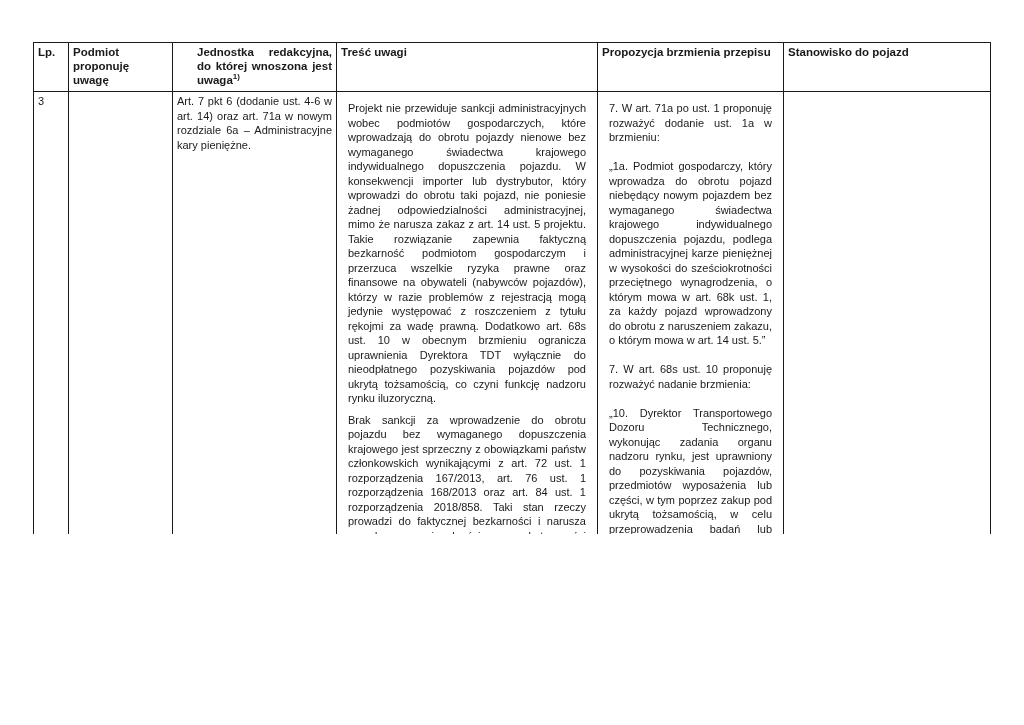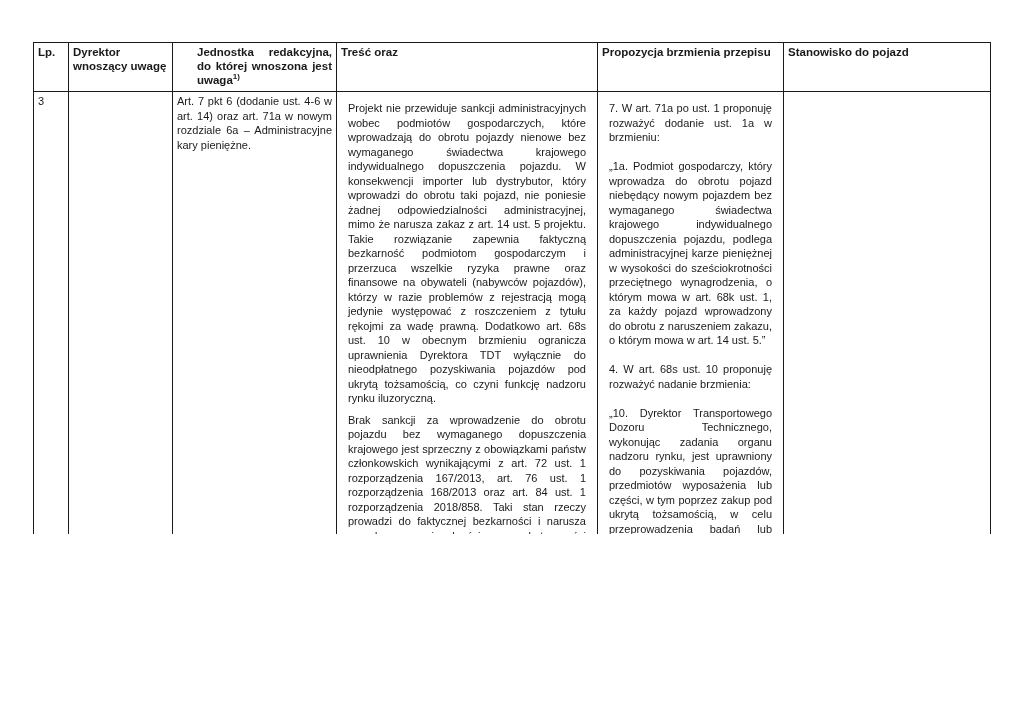--- a/index.html
+++ b/index.html
@@ -79,23 +79,23 @@
       <col style="width:35px">
       <col style="width:104px">
       <col style="width:164px">
       <col style="width:261px">
       <col style="width:186px">
       <col style="width:207px">
     </colgroup>
     <thead>
       <tr>
         <th>Lp.</th>
-        <th>Dyrektor wnoszący uwagę</th>
+        <th>Podmiot proponuję uwagę</th>
         <th class="just"><span>Jednostka redakcyjna, do której wnoszona jest uwaga</span><sup class="fn">1)</sup></th>
-        <th>Treść oraz</th>
+        <th>Treść uwagi</th>
         <th>Propozycja brzmienia przepisu</th>
         <th>Stanowisko do pojazd</th>
       </tr>
     </thead>
     <tbody>
       <tr>
         <td>
           <div class="clip">3</div>
         </td>
         <td>
@@ -107,21 +107,21 @@
         <td>
           <div class="clip just">
             <p>Projekt nie przewiduje sankcji administracyjnych wobec podmiotów gospodarczych, które wprowadzają do obrotu pojazdy nienowe bez wymaganego świadectwa krajowego indywidualnego dopuszczenia pojazdu. W konsekwencji importer lub dystrybutor, który wprowadzi do obrotu taki pojazd, nie poniesie żadnej odpowiedzialności administracyjnej, mimo że narusza zakaz z art. 14 ust. 5 projektu. Takie rozwiązanie zapewnia faktyczną bezkarność podmiotom gospodarczym i przerzuca wszelkie ryzyka prawne oraz finansowe na obywateli (nabywców pojazdów), którzy w razie problemów z rejestracją mogą jedynie występować z roszczeniem z tytułu rękojmi za wadę prawną. Dodatkowo art. 68s ust. 10 w obecnym brzmieniu ogranicza uprawnienia Dyrektora TDT wyłącznie do nieodpłatnego pozyskiwania pojazdów pod ukrytą tożsamością, co czyni funkcję nadzoru rynku iluzoryczną.</p>
             <p>Brak sankcji za wprowadzenie do obrotu pojazdu bez wymaganego dopuszczenia krajowego jest sprzeczny z obowiązkami państw członkowskich wynikającymi z art. 72 ust. 1 rozporządzenia 167/2013, art. 76 ust. 1 rozporządzenia 168/2013 oraz art. 84 ust. 1 rozporządzenia 2018/858. Taki stan rzeczy prowadzi do faktycznej bezkarności i narusza zasadę proporcjonalności oraz skuteczności prawa Unii Europejskiej. Dodatkowo ograniczenie możliwości dokonywania zakupów kontrolowanych przez Dyrektora TDT (art. 68s ust. 10) jest niezgodne z motywem 40 rozporządzenia (UE) 2019/1020, który przewiduje możliwość zakupu produktów pod ukrytą tożsamością. Ustawa w obecnym brzmieniu nie będzie służyć realizacji celów prawa harmonizacyjnego Unii i stoi w</p>
           </div>
         </td>
         <td>
           <div class="clip just spaced">
             <p>7. W art. 71a po ust. 1 proponuję rozważyć dodanie ust. 1a w brzmieniu:</p>
             <p>„1a. Podmiot gospodarczy, który wprowadza do obrotu pojazd niebędący nowym pojazdem bez wymaganego świadectwa krajowego indywidualnego dopuszczenia pojazdu, podlega administracyjnej karze pieniężnej w wysokości do sześciokrotności przeciętnego wynagrodzenia, o którym mowa w art. 68k ust. 1, za każdy pojazd wprowadzony do obrotu z naruszeniem zakazu, o którym mowa w art. 14 ust. 5.”</p>
-            <p>4. W art. 68s ust. 10 proponuję rozważyć nadanie brzmienia:</p>
+            <p>7. W art. 68s ust. 10 proponuję rozważyć nadanie brzmienia:</p>
             <p>„10. Dyrektor Transportowego Dozoru Technicznego, wykonując zadania organu nadzoru rynku, jest uprawniony do pozyskiwania pojazdów, przedmiotów wyposażenia lub części, w tym poprzez zakup pod ukrytą tożsamością, w celu przeprowadzenia badań lub inżynierii odwrotnej, niezbędnych do ustalenia zgodności z wymaganiami lub stwierdzenia ryzyka niezgodności.”</p>
           </div>
         </td>
         <td>
           <div class="clip"></div>
         </td>
       </tr>
     </tbody>
   </table>
 </div>

